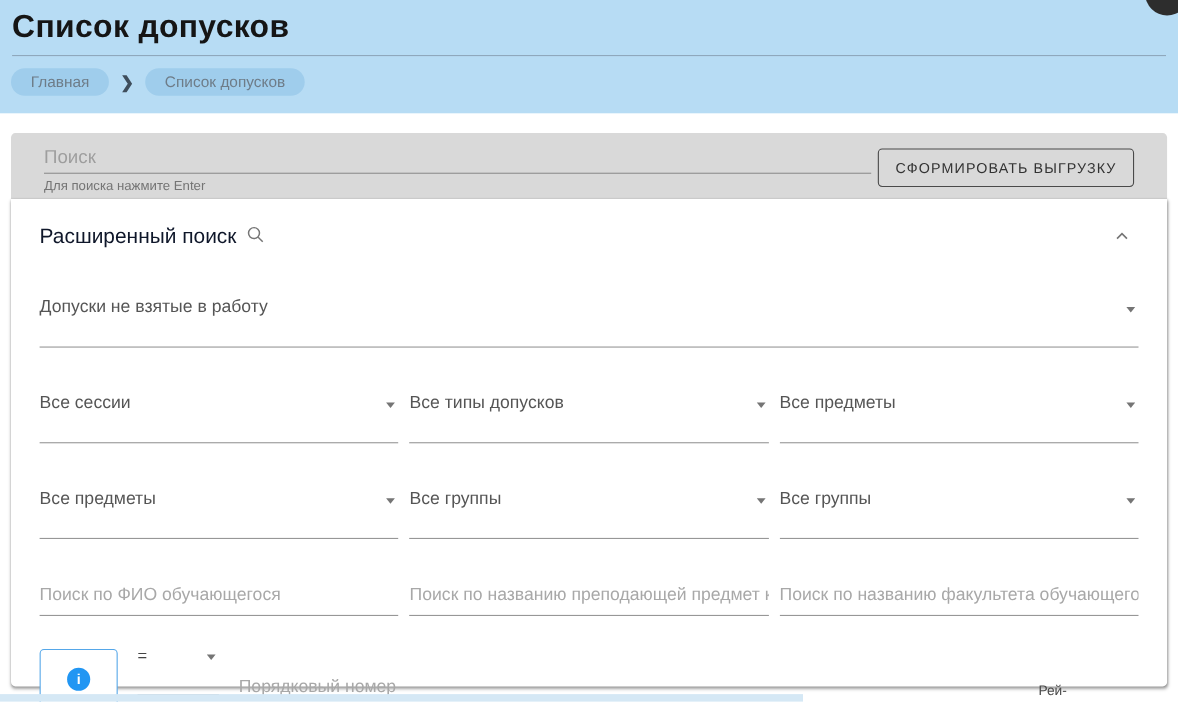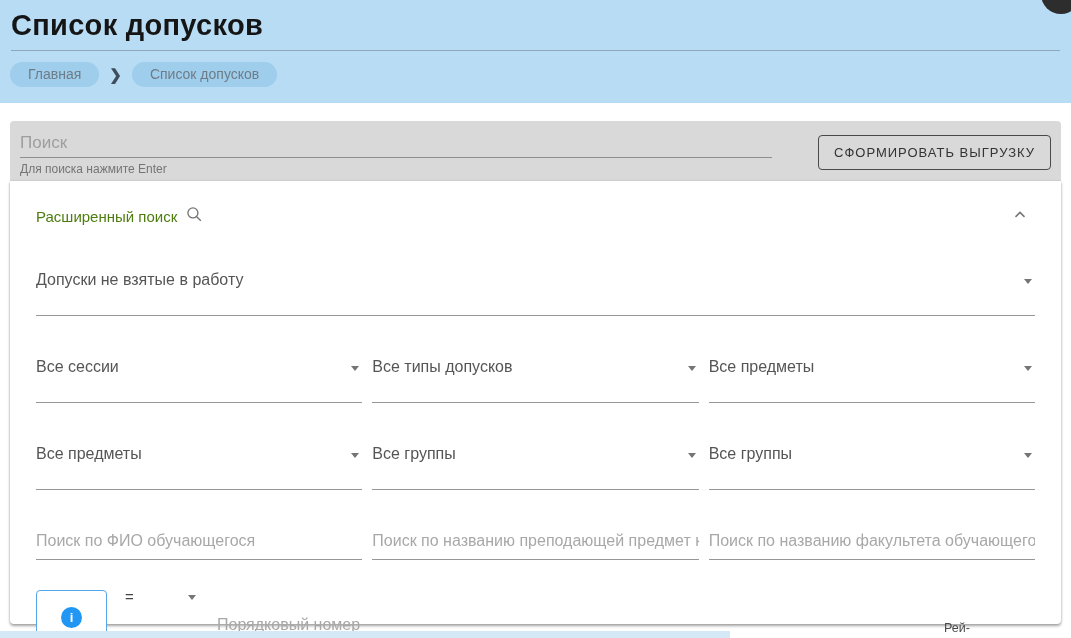--- a/index.html
+++ b/index.html
@@ -27,41 +27,41 @@
   }
   .sep{margin:0 10px;color:var(--crumb-sep);font-size:15px;font-weight:bold;}
   .fab{
     position:absolute;top:-26px;right:-10px;width:40px;height:40px;border-radius:50%;
     background:var(--fab-dark);cursor:pointer;
   }
   
   .content{margin:18px 10px 0;}
   .panel{
     background:var(--panel-bg);border-radius:4px 4px 0 0;
-    padding:10px 10px 8px;display:flex;justify-content:space-between;align-items:flex-start;
+    padding:10px 30px 8px;display:flex;justify-content:space-between;align-items:flex-start;
     height:60px;
   }
   .searchcol{width:755px;}
   .search-input{
     width:752px;border:none;border-bottom:1px solid #8e8e8e;background:transparent;
     font-size:17px;padding:2px 0 4px;outline:none;color:#333;font-family:inherit;
   }
   .search-input::placeholder{color:#9e9e9e;opacity:1;}
   .hint{font-size:12px;color:#757575;margin-top:4px;}
   .export-btn{
     background:transparent;border:1px solid #4a4a4a;border-radius:4px;
     padding:9px 15px;font-size:13px;letter-spacing:1px;color:#333;
     font-family:inherit;margin-top:4px;cursor:pointer;white-space:nowrap;
   }
   .card{
     background:#fff;border-radius:0 0 4px 4px;
     box-shadow:0 2px 3px rgba(0,0,0,.35),0 0 2px rgba(0,0,0,.15);
     padding:24px 26px 0;height:443px;position:relative;
   }
-  .adv-head{display:flex;align-items:center;gap:8px;color:#4d7c0f;font-size:15px;height:22px;text-align:right;}
+  .adv-head{display:flex;align-items:center;gap:8px;color:#0f172a;font-size:19px;height:22px;text-align:right;}
   .collapse{margin-left:auto;background:none;border:none;padding:0 6px;cursor:pointer;}
   
   .select{
     display:flex;justify-content:space-between;align-items:flex-end;
     border-bottom:1px solid var(--underline);padding:0 3px 26px 0;
     font-size:16px;color:var(--text-mid);cursor:pointer;min-height:26px;
   }
   .arrow{
     width:0;height:0;border-left:4.5px solid transparent;border-right:4.5px solid transparent;
     border-top:5px solid #757575;margin-bottom:5px;flex:none;

